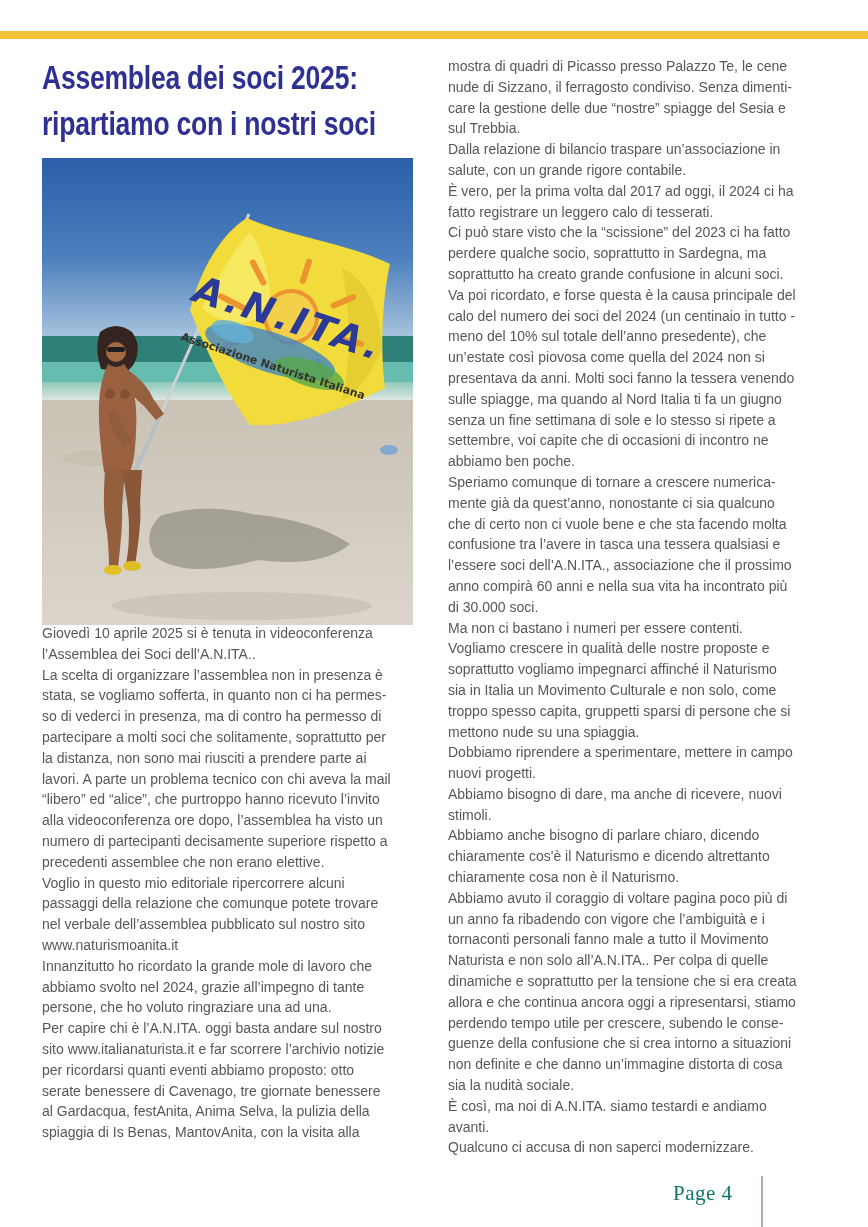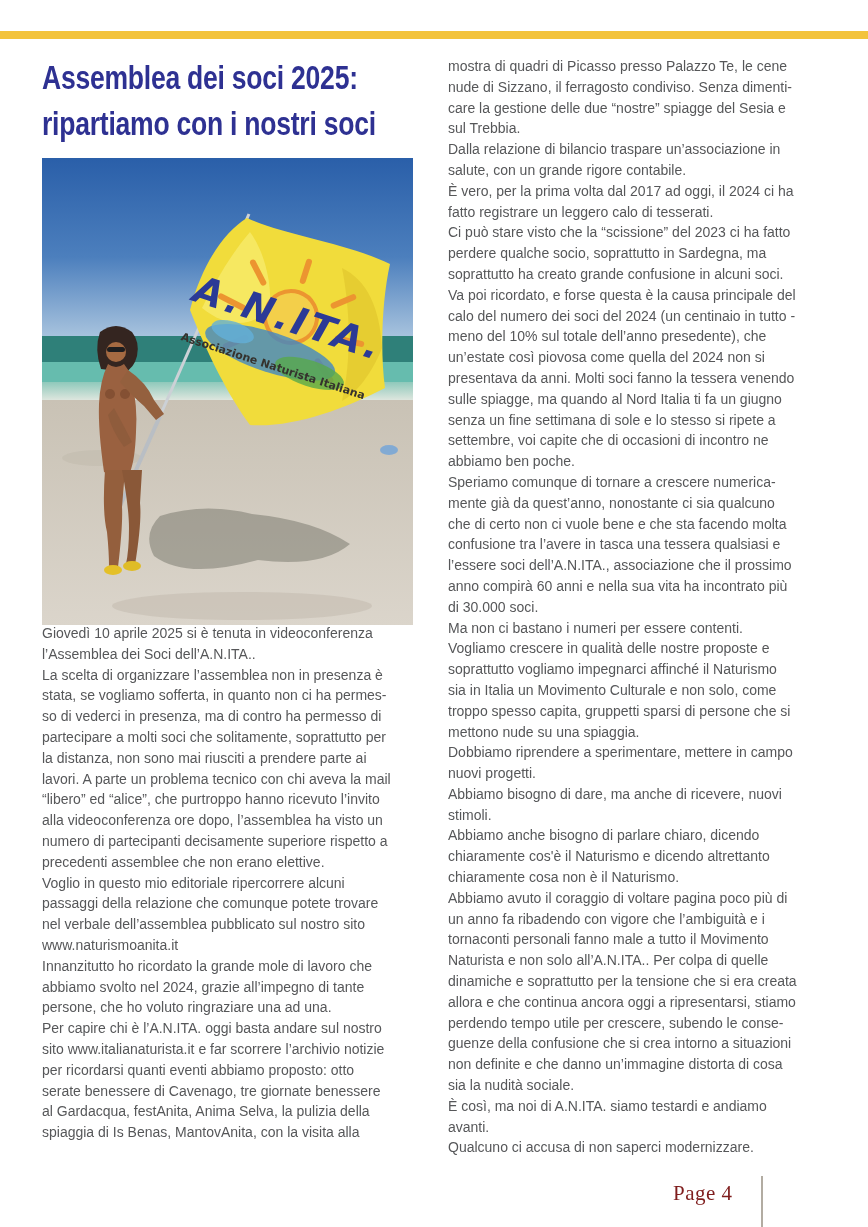--- a/index.html
+++ b/index.html
@@ -38,21 +38,21 @@
     line-height: 20.8px;
     white-space: pre;
     position: absolute;
   }
   .col-left  { left: 42px;  top: 623px; width: 400px; }
   .col-right { left: 448px; top: 56px;  width: 412px; }
   .footer-page {
     position: absolute; left: 673px; top: 1181px;
     font-family: "Liberation Serif", serif;
     font-size: 21px;
-    color: #7f1d1d;
+    color: #0f766e;
     letter-spacing: 0.5px;
   }
   .footer-rule {
     position: absolute; left: 761px; top: 1176px;
     width: 2px; height: 51px;
     background: #B2ACA2;
   }
   .flag-title-text {
     font-family: "DejaVu Sans", sans-serif;
     font-weight: bold;

